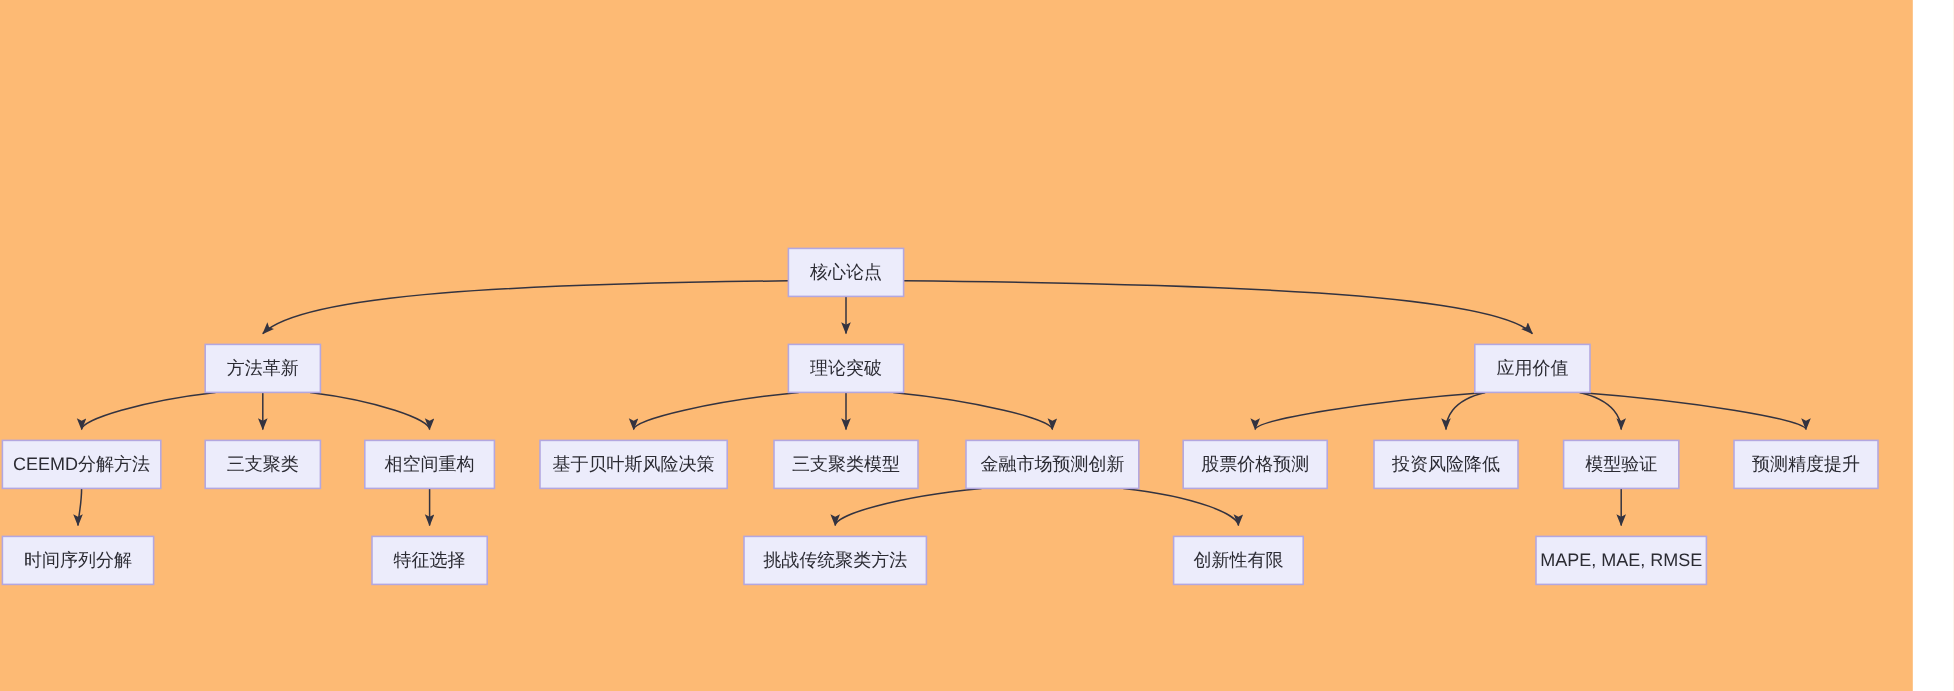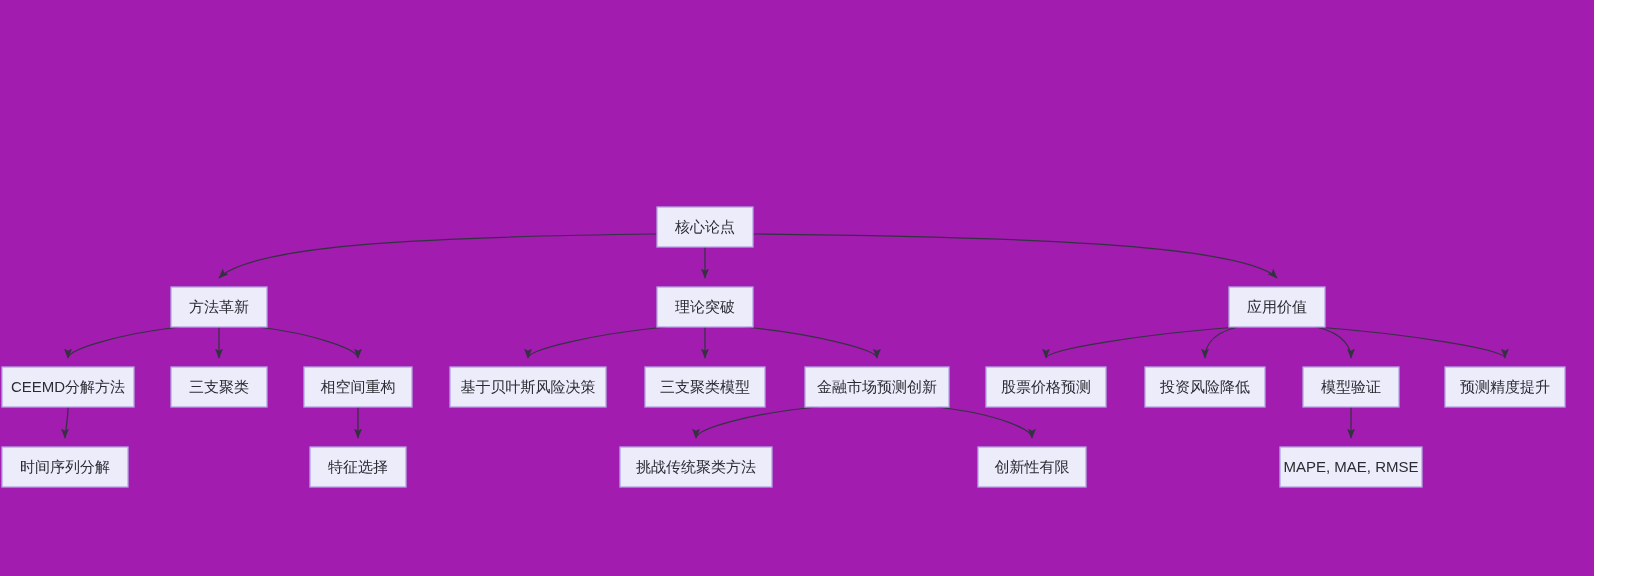--- a/index.html
+++ b/index.html
@@ -10,21 +10,21 @@
   body {
     width: 1628px;
     height: 576px;
     font-family: "Liberation Sans", "DejaVu Sans", sans-serif;
     overflow: hidden;
   }
   #diagram-root {
     position: relative;
     width: 1594px;
     height: 576px;
-    background: #a21caf;
+    background: #fdba74;
   }
   svg#flowchart {
     display: block;
     width: 1628px;
     height: 576px;
   }
   .node-rect {
     fill: #ececfb;
     stroke: #b3a7e0;
     stroke-width: 1.3px;

